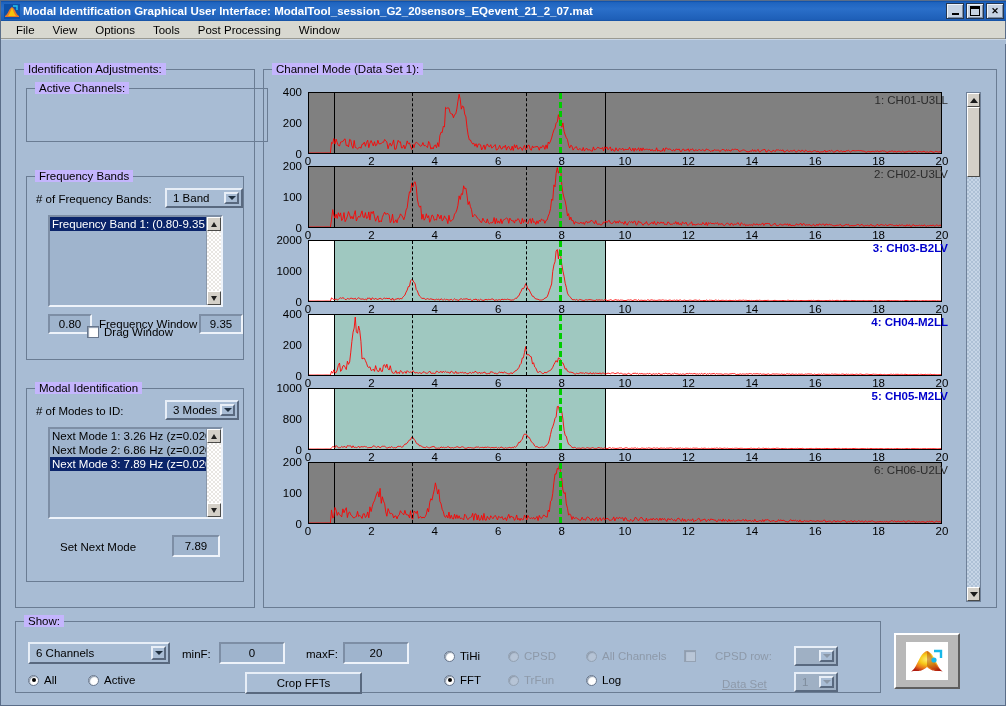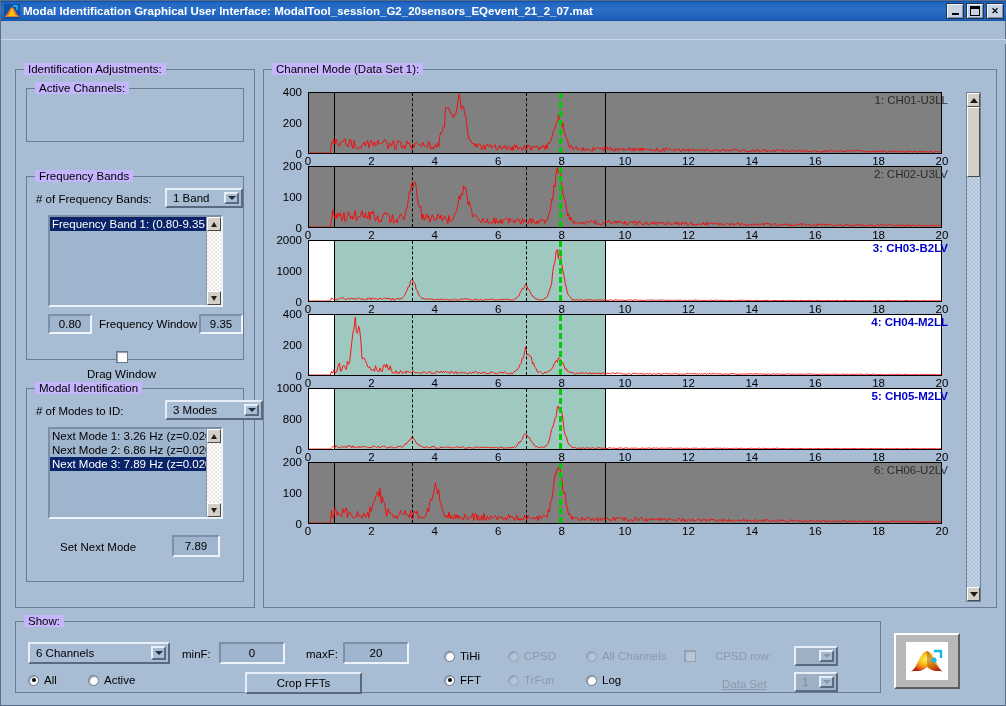--- a/index.html
+++ b/index.html
@@ -191,28 +191,36 @@
         </div>
       <div class="tbtn max">
           <span></span>
         </div>
       <div class="tbtn">
           <span>✕</span>
         </div>
     </div>
   </div>
 
+  <div class="menubar">
+    <div class="menu-item">File</div>
+    <div class="menu-item">View</div>
+    <div class="menu-item">Options</div>
+    <div class="menu-item">Tools</div>
+    <div class="menu-item">Post Processing</div>
+    <div class="menu-item">Window</div>
+  </div>
   <div class="sep-line"></div>
 
   <div class="gb" style="left:14px;top:62px;width:240px;height:545px;">
     <div class="gb-frame"></div>
     <div class="gb-title">Identification Adjustments:</div>
     <div class="gb-body">
 
-      <div class="gb" style="left:10px;top:12px;width:218px;height:60px;">
+      <div class="gb" style="left:10px;top:12px;width:242px;height:60px;">
         <div class="gb-frame"></div>
         <div class="gb-title">Active Channels:</div>
       </div>
 
       <div class="gb" style="left:10px;top:100px;width:218px;height:190px;">
         <div class="gb-frame"></div>
         <div class="gb-title">Frequency Bands</div>
         <div class="gb-body">
           <div class="lbl" style="position:absolute;left:9px;top:16px;"># of Frequency Bands:</div>
           <div class="combo" style="position:absolute;left:138px;top:11px;width:78px;height:20px;">
@@ -233,33 +241,33 @@
               <div class="sb-btn bot">
                   <i></i>
                 </div>
             </div>
           </div>
 
           <div class="edit-box" style="position:absolute;left:21px;top:137px;width:44px;height:20px;">0.80</div>
           <div class="lbl" style="position:absolute;left:72px;top:141px;">Frequency Window</div>
           <div class="edit-box" style="position:absolute;left:172px;top:137px;width:44px;height:20px;">9.35</div>
 
-          <div class="check" style="position:absolute;left:60px;top:174px;flex-direction:column;">
+          <div class="check" style="position:absolute;left:60px;top:149px;">
             <span class="box"></span>
             <span>Drag Window</span>
           </div>
         </div>
       </div>
 
       <div class="gb" style="left:10px;top:312px;width:218px;height:200px;">
         <div class="gb-frame"></div>
         <div class="gb-title">Modal Identification</div>
         <div class="gb-body">
           <div class="lbl" style="position:absolute;left:9px;top:16px;"># of Modes to ID:</div>
-          <div class="combo" style="position:absolute;left:138px;top:11px;width:98px;height:20px;">
+          <div class="combo" style="position:absolute;left:138px;top:11px;width:74px;height:20px;">
             <span>3 Modes</span>
             <span class="arrowbox">
                 <i></i>
               </span>
           </div>
 
           <div class="listbox" style="position:absolute;left:21px;top:38px;width:175px;height:92px;">
             <div class="items">
               <div class="lb-item">Next Mode 1: 3.26 Hz (z=0.0200)</div>
               <div class="lb-item">Next Mode 2: 6.86 Hz (z=0.0200)</div>

